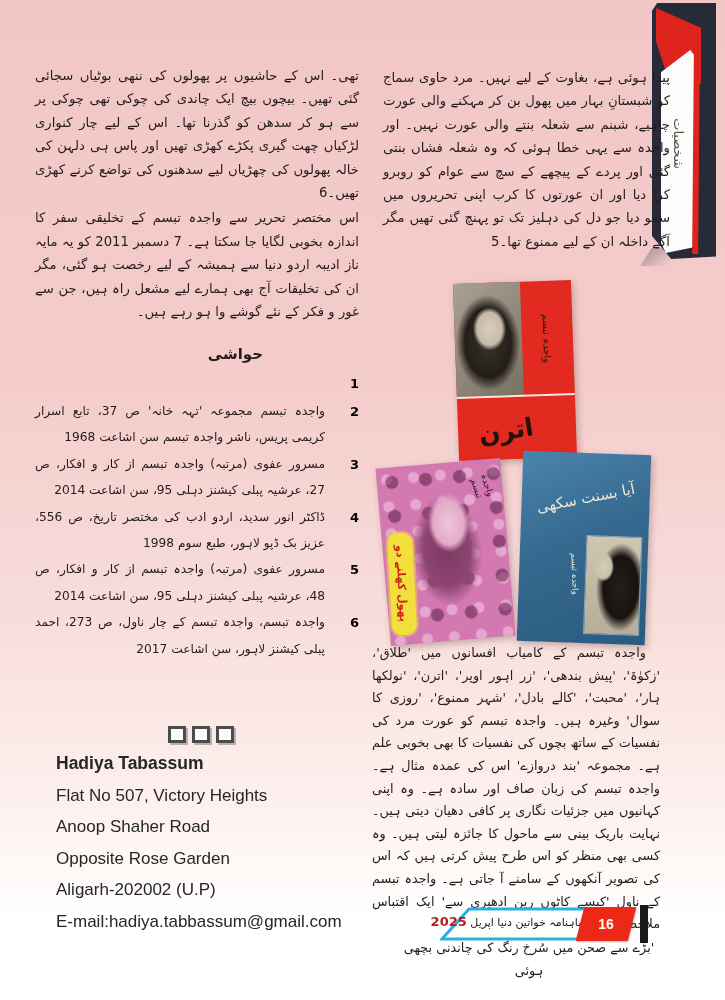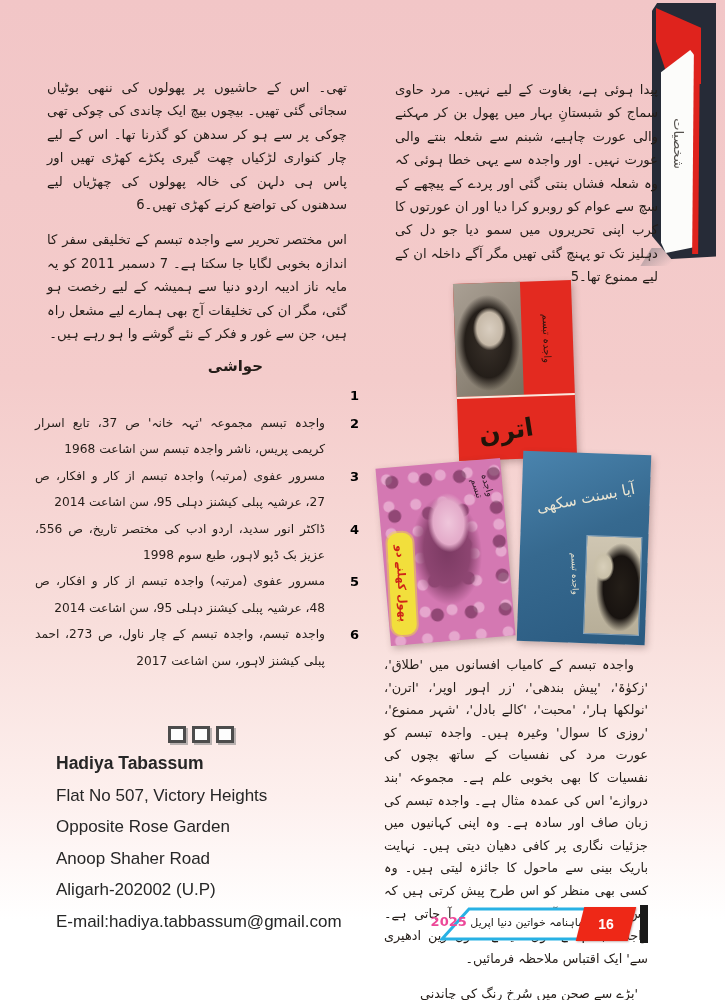--- a/index.html
+++ b/index.html
@@ -2,34 +2,34 @@
 <html lang="ur"><head>
 <meta charset="utf-8">
 <style>
   html,body{margin:0;padding:0;}
   body{
     width:725px;height:1000px;position:relative;overflow:hidden;
     background:linear-gradient(180deg,#f2c6c7 0%,#f4cccb 38%,#f8dedb 62%,#fdf0ee 80%,#ffffff 92%,#ffffff 100%);
     font-family:"DejaVu Sans",sans-serif;
   }
   .urdu{direction:rtl;color:#241d18;font-family:"DejaVu Sans",sans-serif;}
-  p{margin:12px;}
+  p{margin:0;}
 
   
   .col-left{position:absolute;left:35px;top:64px;width:324px;}
   .col-right{position:absolute;left:383px;top:66px;width:287px;}
   .col-right-lower{position:absolute;left:372px;top:642px;width:288px;}
   .para{font-size:13.2px;line-height:23.4px;text-align:justify;}
   .para-sm{font-size:12.8px;line-height:22.6px;text-align:justify;}
   .indent{text-indent:14px;}
   .quote-line{font-size:12.8px;line-height:23px;text-align:center;padding-left:26px;}
   .p2{margin-top:2px;}
 
   
-  .fn-heading{font-size:15px;font-weight:bold;margin:10px 96px 7px 0;}
+  .fn-heading{font-size:15px;font-weight:bold;margin:22px 96px 7px 0;}
   .fn-row{display:flex;direction:rtl;font-size:12.2px;line-height:26.4px;}
   .fn-num{flex:none;width:34px;font-weight:bold;font-size:13px;padding-top:1px;}
   .fn-text{flex:1;text-align:justify;}
 
   
   .end-mark{position:absolute;left:168px;top:726px;display:flex;gap:6px;}
   .sq{width:12px;height:11px;background:#fdfdfd;border:3px solid #4c4c4c;box-shadow:2px 2px 0 rgba(130,130,130,.55);}
   .contact{position:absolute;left:56px;top:748px;font-family:Liberation Sans, sans-serif;
            font-size:17px;line-height:31.5px;color:#262626;}
   .contact-name{font-weight:bold;font-size:17.5px;}
@@ -87,21 +87,21 @@
       radial-gradient(ellipse 30px 54px at 35px 50px,#241e18 0%,#181310 58%,rgba(0,0,0,0) 82%),
       linear-gradient(180deg,#cfc6b2,#b7ae98);}
   .book3-author{position:absolute;left:34px;top:116px;width:44px;text-align:center;
                 transform:rotate(86deg);font-size:8.5px;color:#e9e3d0;}
 
   
   .footer{position:absolute;left:440px;top:907px;width:215px;height:40px;}
   .footer-strip{position:absolute;left:0;top:0;}
   .footer-text{position:absolute;left:30px;top:7px;width:114px;text-align:center;direction:rtl;
                font-size:11px;color:#24201c;white-space:nowrap;}
-  .footer-year{font-weight:bold;font-size:13px;color:#ec4899;margin-left:16px;}
+  .footer-year{font-weight:bold;font-size:13px;color:#b91c1c;margin-left:16px;}
   .footer-pageno{position:absolute;left:140px;top:0;width:52px;height:34px;background:#ee2817;
                  transform:skewX(-14deg);box-shadow:1px 1px 2px rgba(120,60,60,.4);}
   .footer-pageno span{display:block;transform:skewX(14deg);text-align:center;line-height:34px;
                       color:#ffffff;font-weight:bold;font-size:14px;font-family:"Liberation Sans",sans-serif;}
   .footer-blackbar{position:absolute;left:200px;top:-2px;width:8px;height:38px;background:#191919;}
 </style>
 </head>
 <body>
 
 <div>
@@ -174,22 +174,22 @@
 
   <div class="end-mark">
     <span class="sq"></span>
     <span class="sq"></span>
     <span class="sq"></span>
   </div>
 
   <div class="contact">
     <div class="contact-name">Hadiya Tabassum</div>
     <div>Flat No 507,  Victory Heights</div>
+    <div>Anoop  Shaher Road</div>
     <div>Opposite  Rose Garden</div>
-    <div>Anoop  Shaher Road</div>
     <div>Aligarh-202002  (U.P)</div>
     <div>E-mail:hadiya.tabbassum@gmail.com</div>
   </div>
 
   <div class="footer">
     <svg class="footer-strip" width="150" height="34" viewBox="0 0 150 34">
       <polygon points="29,2 148,2 148,32 2,32" fill="#ffffff" stroke="#28b1e4" stroke-width="3"></polygon>
     </svg>
     <div class="footer-text urdu">
       <span>ماہنامہ خواتین دنیا اپریل</span>

